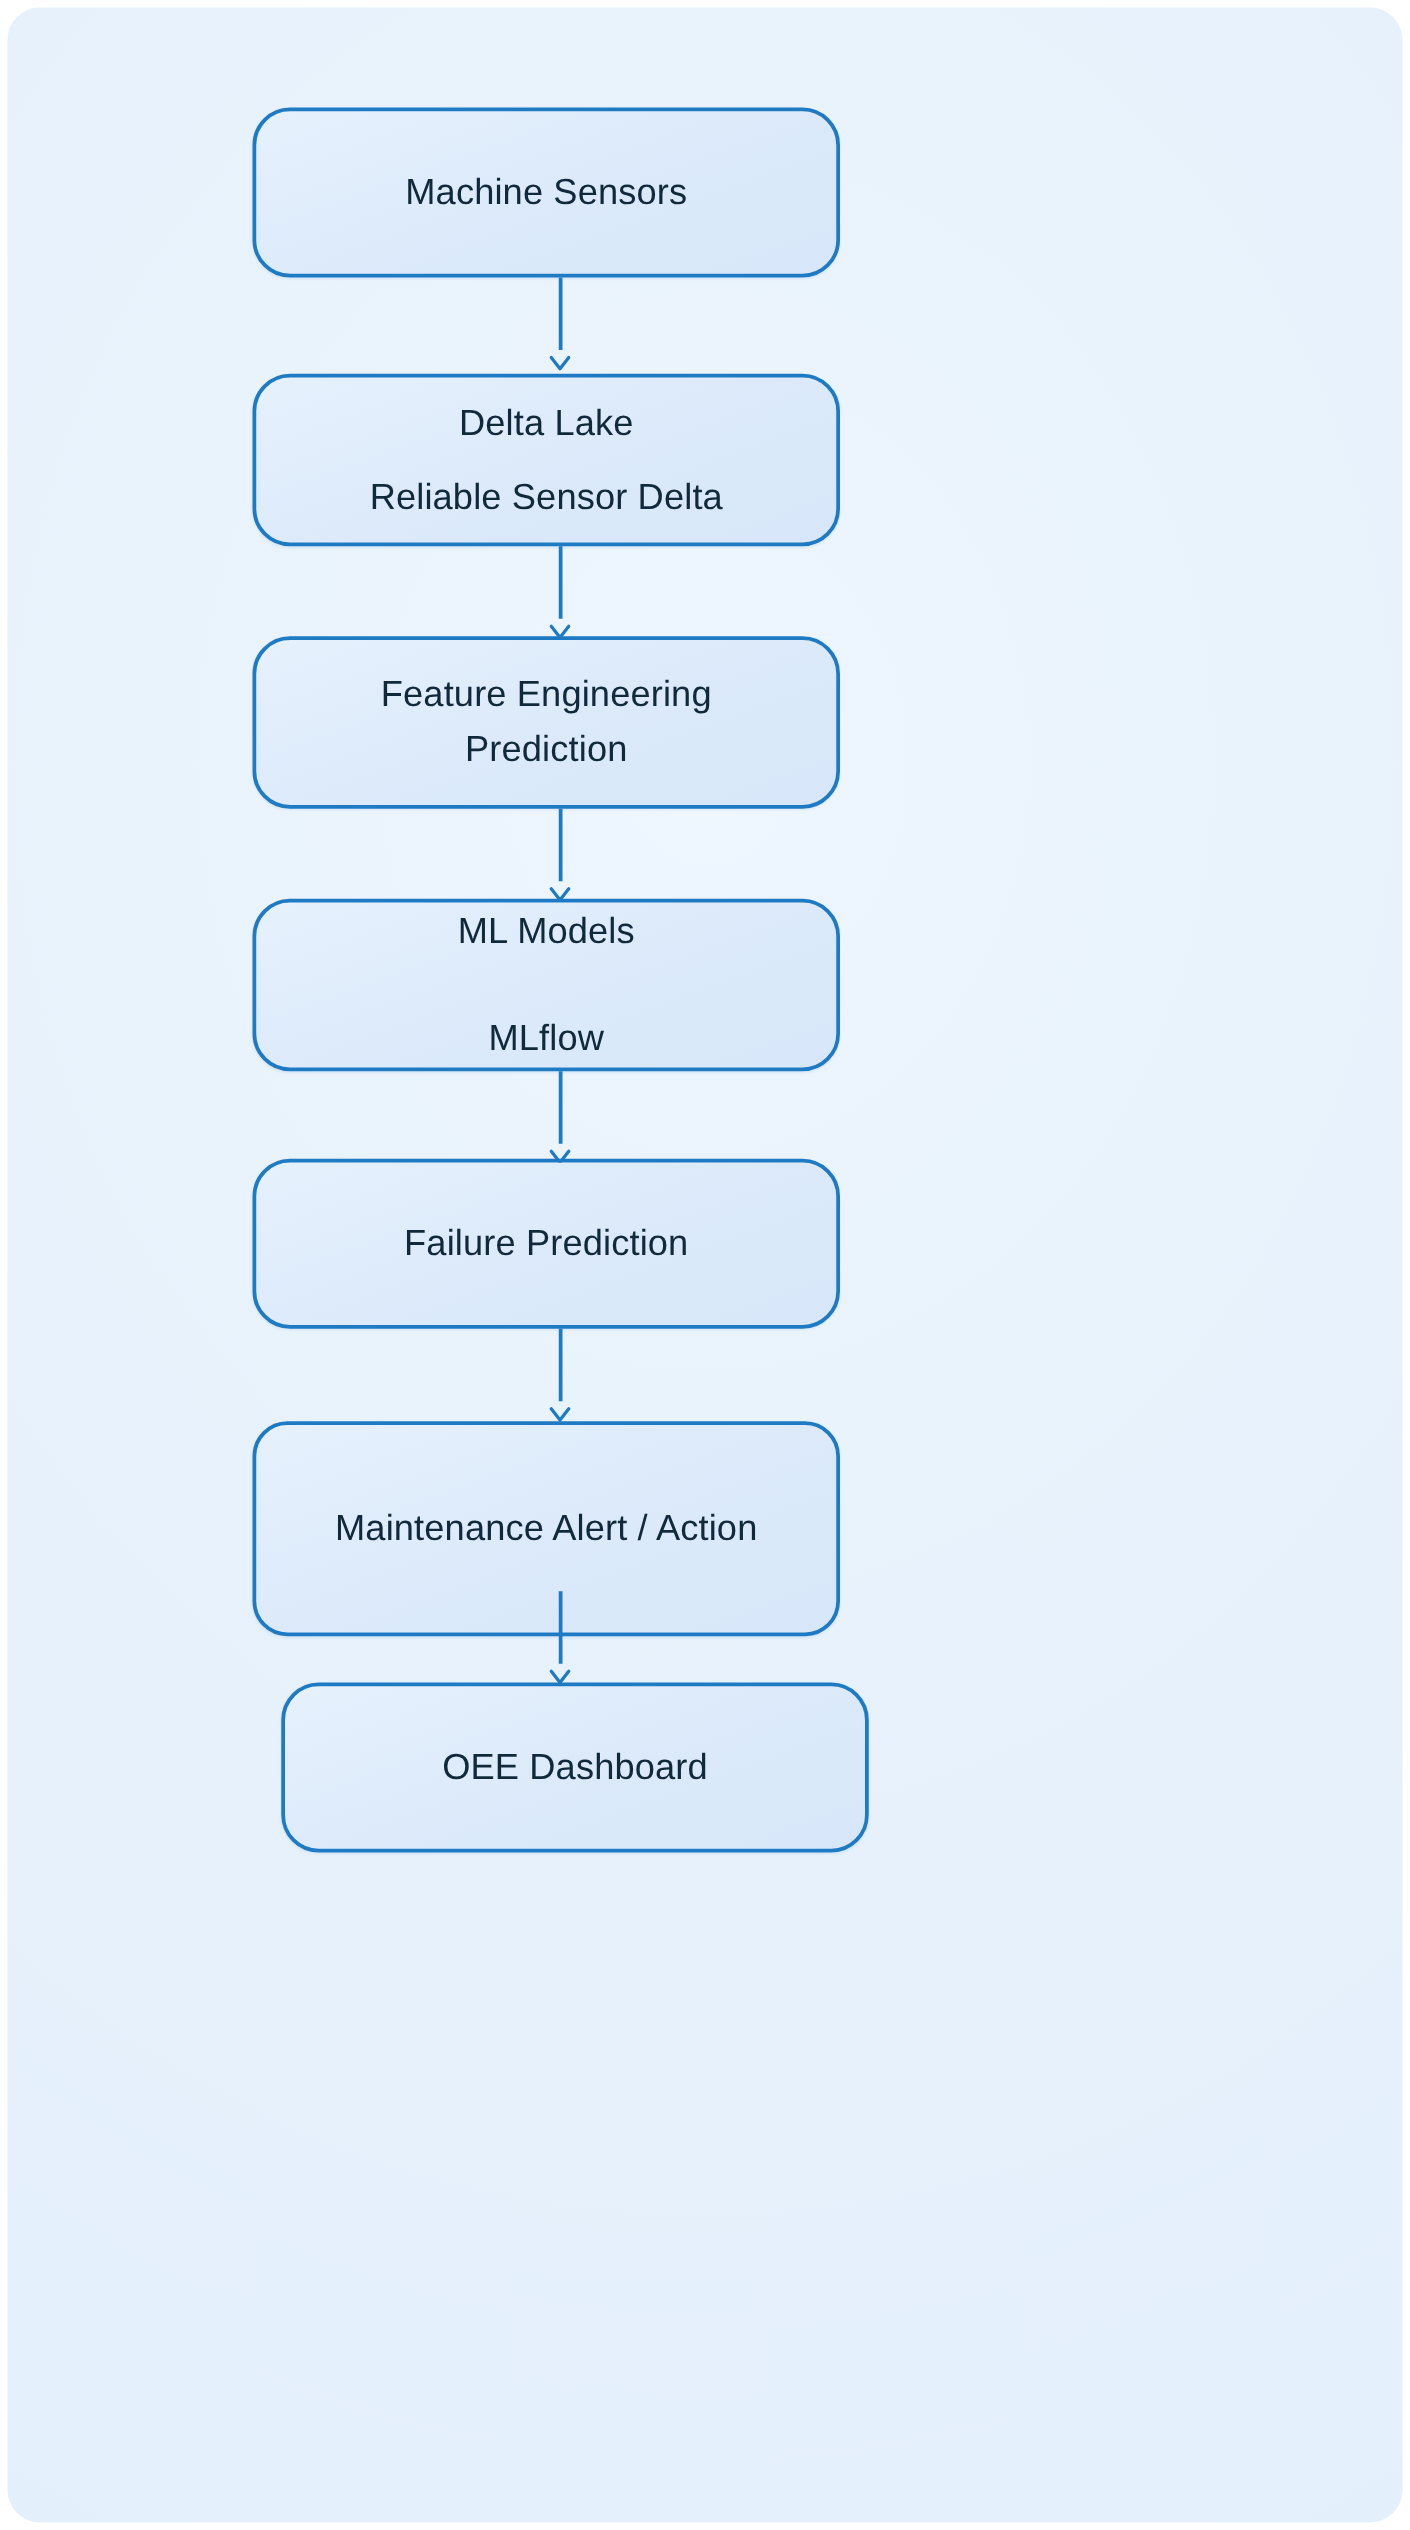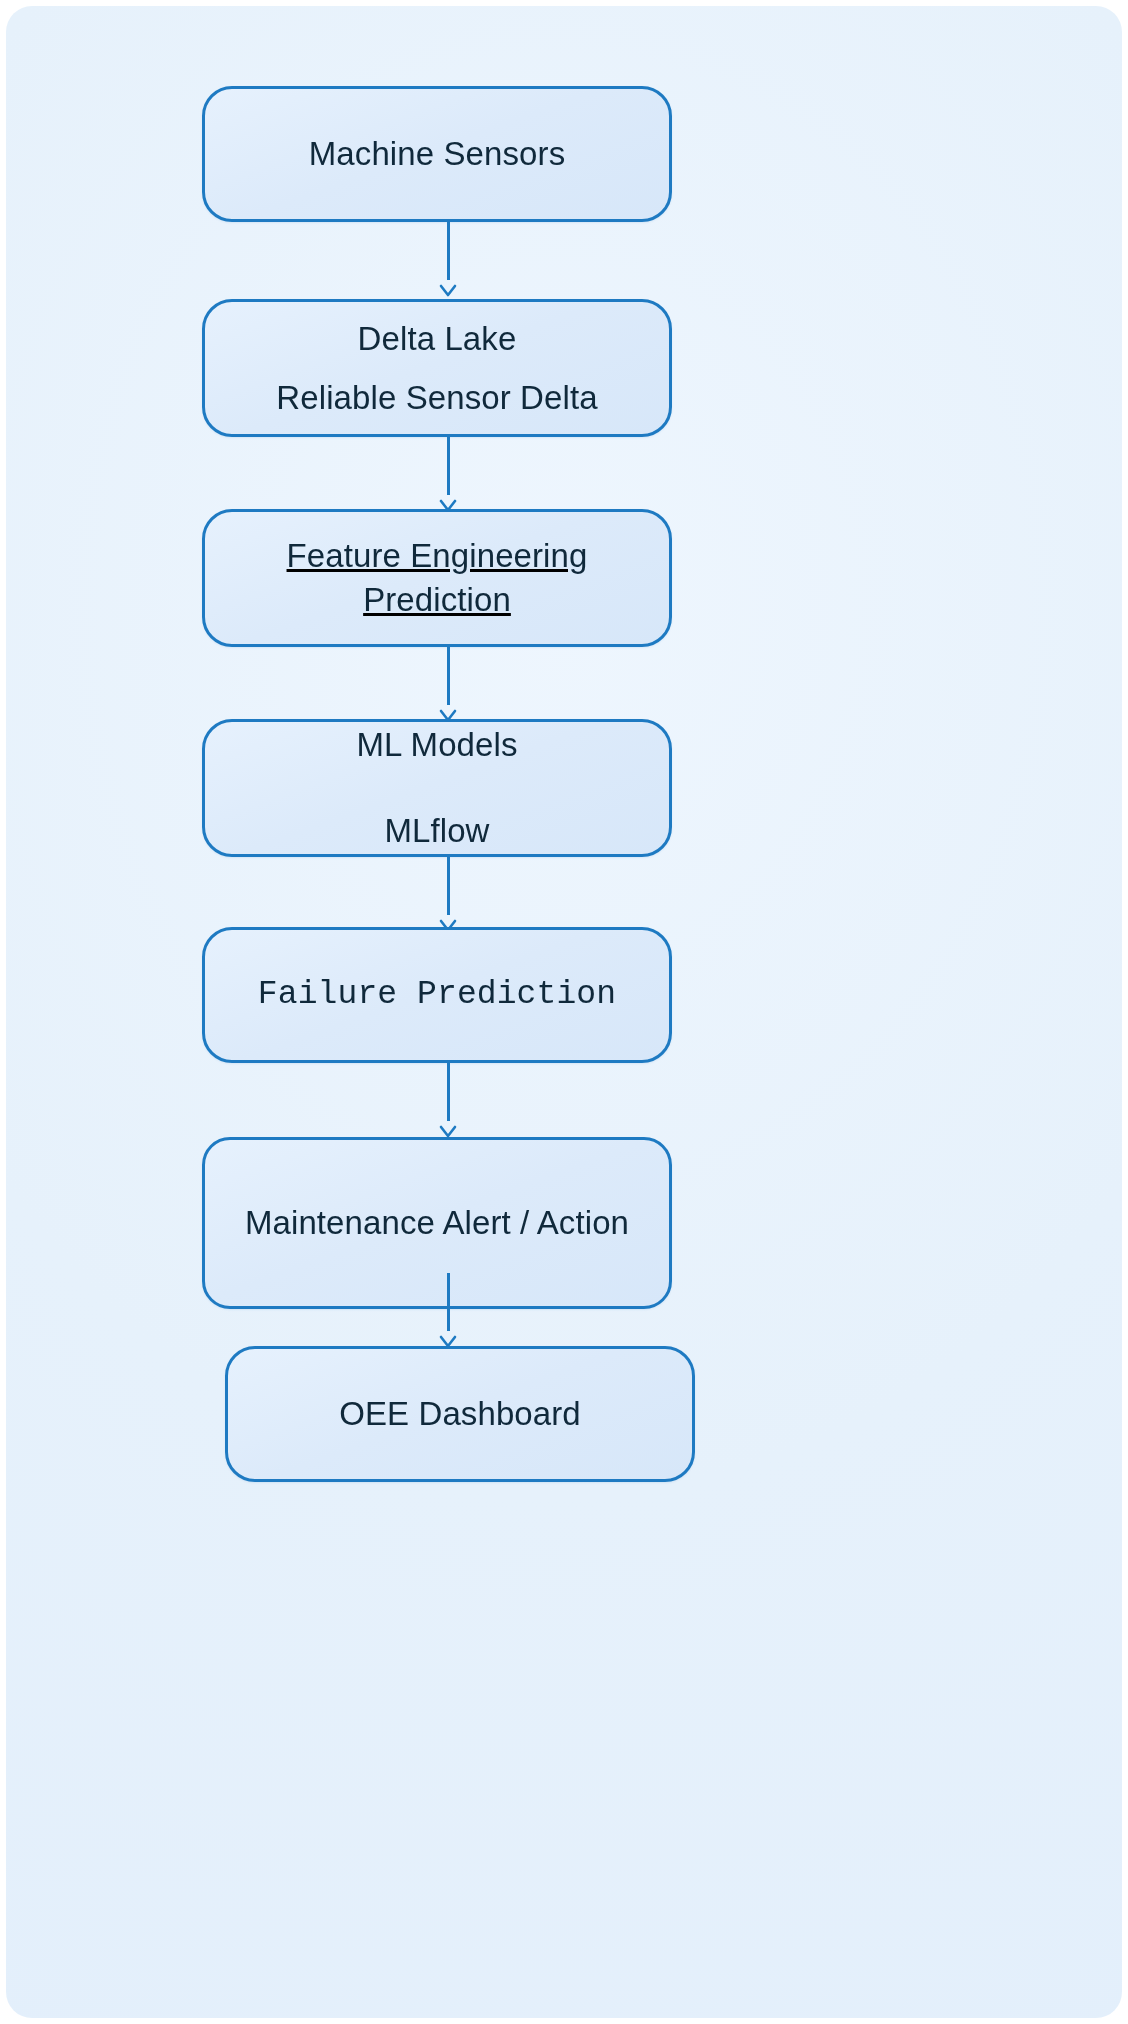--- a/index.html
+++ b/index.html
@@ -49,21 +49,21 @@
     background: linear-gradient(160deg, #e6f1fd 0%, #dceafa 48%, #d7e7f9 100%);
     box-shadow: 0 1px 2px rgba(31,122,196,0.10);
     display: flex;
     flex-direction: column;
     align-items: center;
     justify-content: center;
   }
 
   .node-label {
     color: #10293b;
-    font-size: 33px;
+    font-size: 29px;
     line-height: 44px;
     text-align: center;
     letter-spacing: 0.1px;
     white-space: nowrap;
   }
   .node-label.sub { }
 
   
   .connector {
     position: absolute;
@@ -112,21 +112,21 @@
 
       <div class="connector" style="top:431px; height:80px;">
         <div class="stem" style="height:58px;"></div>
         <div class="head" style="top:54px;">
           <svg width="24" height="24" viewBox="0 0 24 24">
             <path d="M5 10 L12 19 L19 10" fill="none" stroke="#1e7ac2" stroke-width="2.6" stroke-linecap="round" stroke-linejoin="round"></path>
           </svg>
         </div>
       </div>
 
-      <div class="node" style="top:503px; height:138px;text-decoration:underline;">
+      <div class="node" style="top:503px; height:138px;">
         <div class="node-label">Feature Engineering</div>
         <div class="node-label sub">Prediction</div>
       </div>
 
       <div class="connector" style="top:641px; height:80px;">
         <div class="stem" style="height:58px;"></div>
         <div class="head" style="top:54px;">
           <svg width="24" height="24" viewBox="0 0 24 24">
             <path d="M5 10 L12 19 L19 10" fill="none" stroke="#1e7ac2" stroke-width="2.6" stroke-linecap="round" stroke-linejoin="round"></path>
           </svg>
@@ -140,21 +140,21 @@
 
       <div class="connector" style="top:851px; height:80px;">
         <div class="stem" style="height:58px;"></div>
         <div class="head" style="top:54px;">
           <svg width="24" height="24" viewBox="0 0 24 24">
             <path d="M5 10 L12 19 L19 10" fill="none" stroke="#1e7ac2" stroke-width="2.6" stroke-linecap="round" stroke-linejoin="round"></path>
           </svg>
         </div>
       </div>
 
-      <div class="node" style="top:921px; height:136px;font-family:Liberation Mono, monospace;">
+      <div class="node" style="top:921px; height:136px;">
         <div class="node-label">Failure Prediction</div>
       </div>
 
       <div class="connector" style="top:1057px; height:80px;">
         <div class="stem" style="height:58px;"></div>
         <div class="head" style="top:54px;">
           <svg width="24" height="24" viewBox="0 0 24 24">
             <path d="M5 10 L12 19 L19 10" fill="none" stroke="#1e7ac2" stroke-width="2.6" stroke-linecap="round" stroke-linejoin="round"></path>
           </svg>
         </div>

